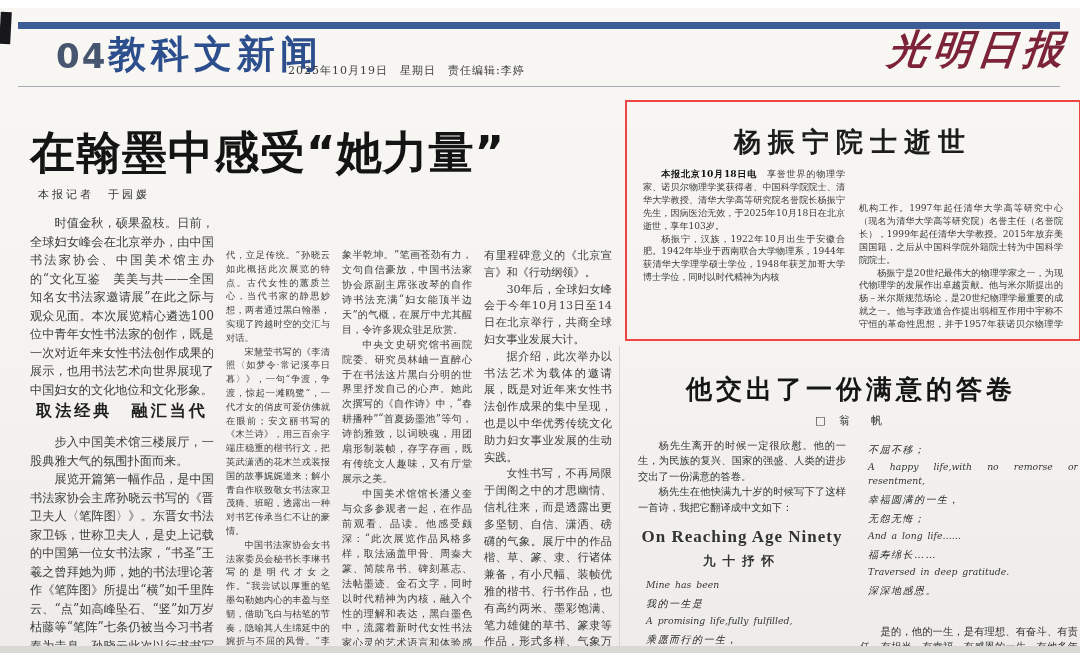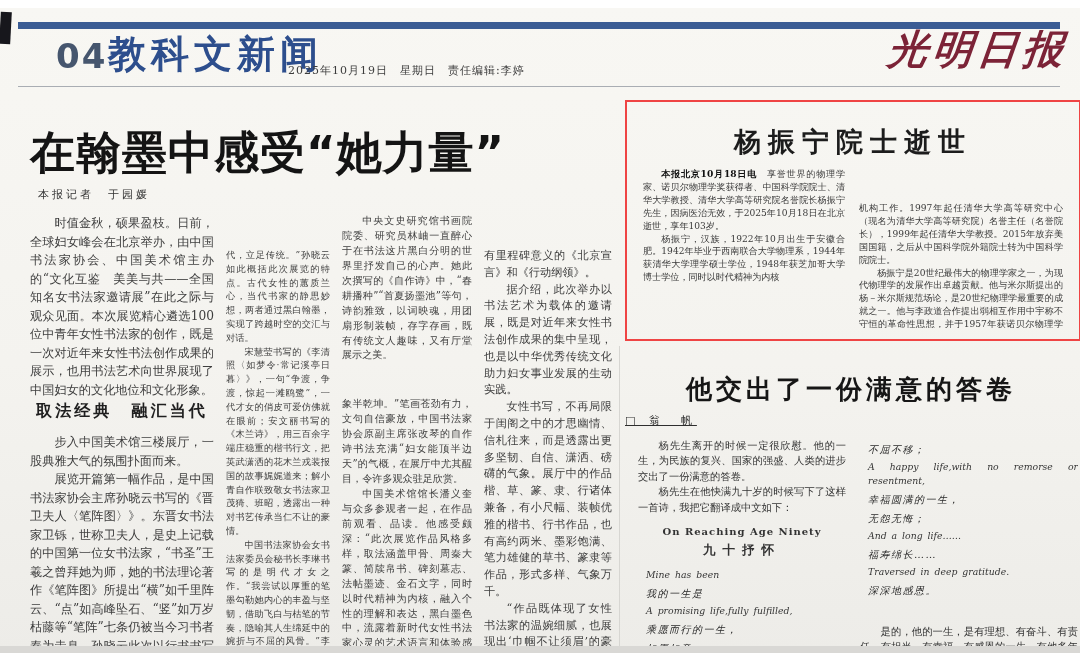--- a/index.html
+++ b/index.html
@@ -44,28 +44,28 @@
               font:900 27px "DejaVu Sans","Liberation Sans",sans-serif;color:#1c1c1c;letter-spacing:7px;}
   .obit-cols{position:absolute;left:16px;top:66px;width:420px;height:160px;}
   .ocol{position:absolute;top:0;height:160px;overflow:hidden;text-align:justify;
         font-size:9.1px;line-height:1.42;color:#3a3a3a;}
   .o1{left:0;width:202px;}
   .o2{left:216px;width:204px;}
   .lead-bold{font-weight:700;color:#111;}
 
   .trib-title{position:absolute;left:625px;top:372px;width:452px;text-align:center;
               font:900 26px "DejaVu Sans","Liberation Sans",sans-serif;color:#161616;letter-spacing:4px;}
-  .trib-author{position:absolute;left:625px;top:413px;width:452px;
-               font-size:11px;color:#2e2e2e;letter-spacing:5px;text-decoration:underline;}
+  .trib-author{position:absolute;left:625px;top:413px;width:452px;text-align:center;
+               font-size:11px;color:#2e2e2e;letter-spacing:5px;}
   .trib-cols{position:absolute;left:638px;top:438px;width:440px;height:215px;}
   .tcol{position:absolute;top:0;height:215px;overflow:hidden;text-align:justify;
         font-size:10.3px;line-height:1.5;color:#333;}
   .t1{left:0;width:208px;}
   .t2{left:222px;width:218px;}
-  .poemtitle-en{text-align:center;font-weight:700;font-size:10px;letter-spacing:1px;margin:9px 0 2px;text-indent:0;}
+  .poemtitle-en{text-align:center;font-weight:700;font-size:17px;letter-spacing:1px;margin:9px 0 2px;text-indent:0;font-family:Liberation Serif, serif;}
   .poemtitle-cn{text-align:center;font-weight:700;font-size:12.5px;letter-spacing:7px;margin:0 0 8px;text-indent:0;}
   .poem-en{font-style:italic;font-size:9.3px;margin:3px 0 0;color:#343434;text-indent:0;word-spacing:2px;padding-left:8px;}
   .poem-cn{font-style:italic;font-size:10px;margin:4px 0 0;color:#2a2a2a;letter-spacing:1.5px;text-indent:0;padding-left:8px;}
   .tclose{margin-top:26px;}
   .tclose:first-of-type{margin-top:14px;}
 </style>
 </head>
 <body>
 
 <div class="page">
@@ -87,27 +87,28 @@
         <div class="colhead">取法经典　融汇当代</div>
         <div class="para">步入中国美术馆三楼展厅，一股典雅大气的氛围扑面而来。</div>
         <div class="para">展览开篇第一幅作品，是中国书法家协会主席孙晓云书写的《晋卫夫人〈笔阵图〉》。东晋女书法家卫铄，世称卫夫人，是史上记载的中国第一位女书法家，“书圣”王羲之曾拜她为师，她的书法理论著作《笔阵图》所提出“横”如千里阵云、“点”如高峰坠石、“竖”如万岁枯藤等“笔阵”七条仍被当今习书者奉为圭臬。孙晓云此次以行书书写当</div>
       </div>
       <div class="mcol c2">
         <div class="para noindent">代，立足传统。”孙晓云如此概括此次展览的特点。古代女性的蕙质兰心，当代书家的静思妙想，两者通过黑白翰墨，实现了跨越时空的交汇与对话。</div>
         <div class="para">宋慧莹书写的《李清照〈如梦令·常记溪亭日暮〉》，一句“争渡，争渡，惊起一滩鸥鹭”，一代才女的俏皮可爱仿佛就在眼前；安文丽书写的《木兰诗》，用三百余字端庄稳重的楷书行文，把英武潇洒的花木兰戎装报国的故事娓娓道来；解小青自作联致敬女书法家卫茂猗、班昭，透露出一种对书艺传承当仁不让的豪情。</div>
         <div class="para">中国书法家协会女书法家委员会秘书长李琳书写的是明代才女之作。“我尝试以厚重的笔墨勾勒她内心的丰盈与坚韧，借助飞白与枯笔的节奏，隐喻其人生绵延中的婉折与不屈的风骨。”李琳说，“那一刻，书写不再是简单的记忆呈现，而是化作了一场精神交融。”</div>
       </div>
       <div class="mcol c3">
+        <div class="para noindent">象半乾坤。”笔画苍劲有力，文句自信豪放，中国书法家协会原副主席张改琴的自作诗书法充满“妇女能顶半边天”的气概，在展厅中尤其醒目，令许多观众驻足欣赏。</div>
         <div class="para">中央文史研究馆书画院院委、研究员林岫一直醉心于在书法这片黑白分明的世界里抒发自己的心声。她此次撰写的《自作诗》中，“春耕播种”“首夏扬墨池”等句，诗韵雅致，以词映魂，用团扇形制装帧，存字存画，既有传统文人趣味，又有厅堂展示之美。</div>
-        <div class="para noindent">象半乾坤。”笔画苍劲有力，文句自信豪放，中国书法家协会原副主席张改琴的自作诗书法充满“妇女能顶半边天”的气概，在展厅中尤其醒目，令许多观众驻足欣赏。</div>
         <div class="para">中国美术馆馆长潘义奎与众多参观者一起，在作品前观看、品读。他感受颇深：“此次展览作品风格多样，取法涵盖甲骨、周秦大篆、简牍帛书、碑刻墓志、法帖墨迹、金石文字，同时以时代精神为内核，融入个性的理解和表达，黑白墨色中，流露着新时代女性书法家心灵的艺术语言和体验感悟。”</div>
         <div class="para">本次展览的举办恰逢一个特定节点——</div>
       </div>
       <div class="mcol c4">
         <div class="para noindent">有里程碑意义的《北京宣言》和《行动纲领》。</div>
+        <div class="para">30年后，全球妇女峰会于今年10月13日至14日在北京举行，共商全球妇女事业发展大计。</div>
         <div class="para">据介绍，此次举办以书法艺术为载体的邀请展，既是对近年来女性书法创作成果的集中呈现，也是以中华优秀传统文化助力妇女事业发展的生动实践。</div>
         <div class="para">女性书写，不再局限于闺阁之中的才思幽情、信札往来，而是透露出更多坚韧、自信、潇洒、磅礴的气象。展厅中的作品楷、草、篆、隶、行诸体兼备，有小尺幅、装帧优雅的楷书、行书作品，也有高约两米、墨彩饱满、笔力雄健的草书、篆隶等作品，形式多样、气象万千。</div>
         <div class="para">“作品既体现了女性书法家的温婉细腻，也展现出‘巾帼不让须眉’的豪气。希望此次展览，能让更多人看到女性在文化传承与创新中的担当，见证文化互鉴、美美与共的美好图景。在翰墨中感受隽永深长的‘她力量’，我们期待女性书法艺术在新时代绽放更璀璨的光芒，为文明交流互鉴注入更多温暖和坚定的力量。”孙晓云说。</div>
       </div>
     </div>
 
   <div class="vrule"></div>
 
   <div class="obit-box">
     <div class="obit-title">杨振宁院士逝世</div>

